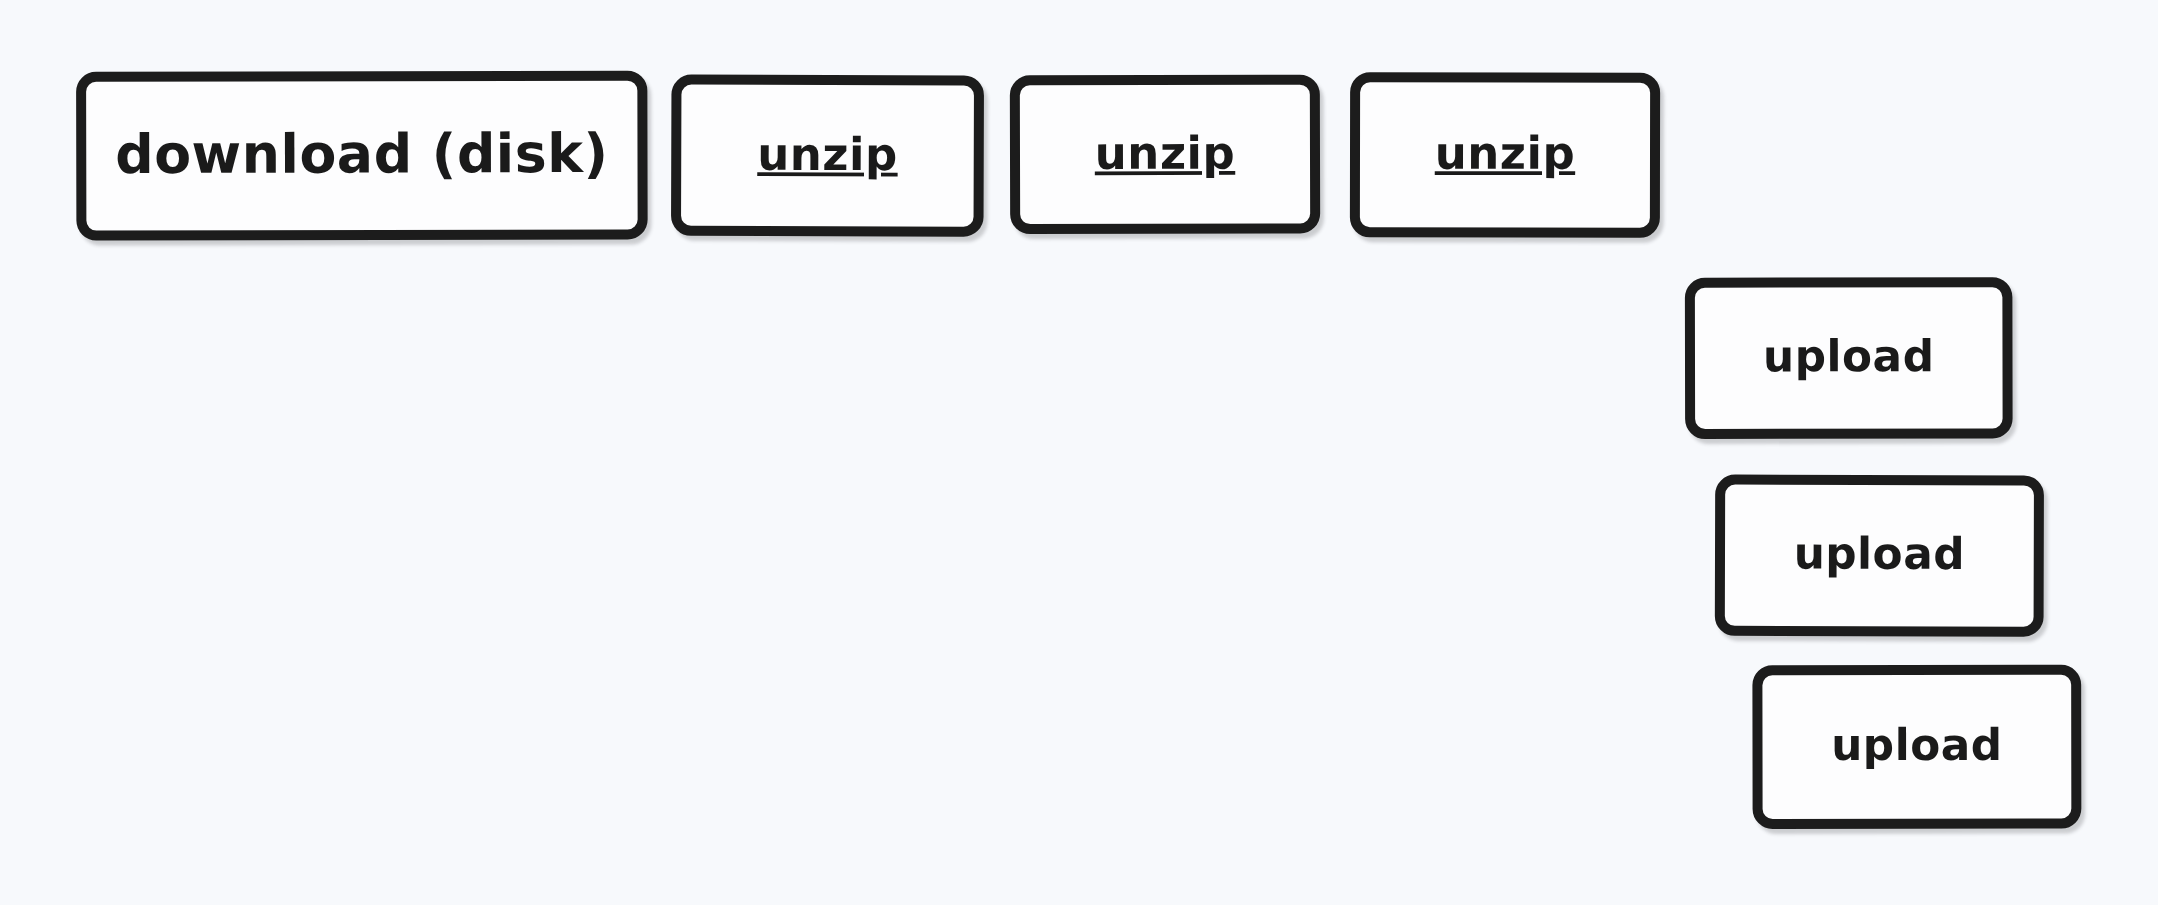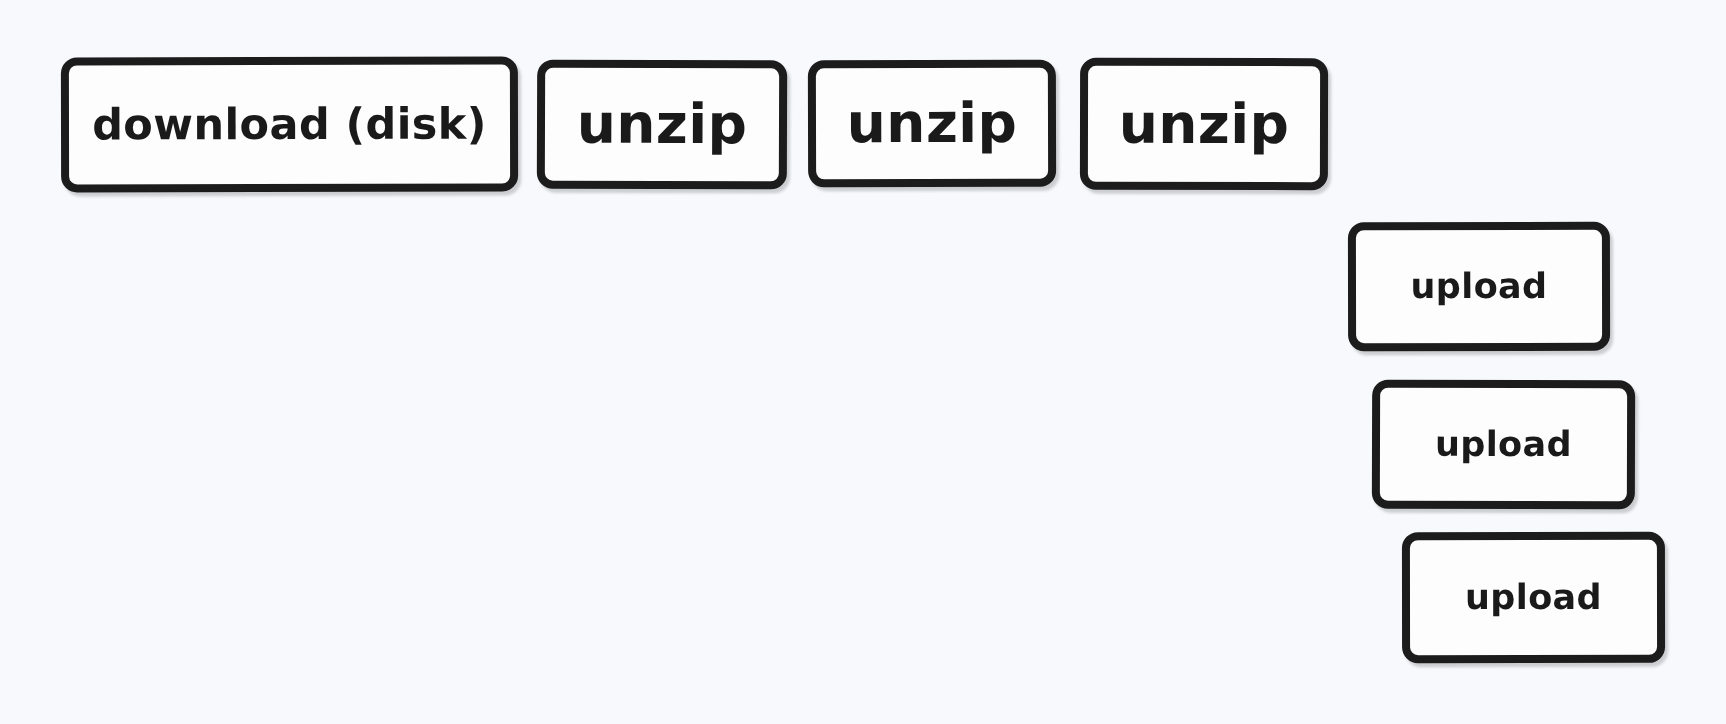--- a/index.html
+++ b/index.html
@@ -42,21 +42,21 @@
   }
   
   .n-download-disk { left: 61px;   top: 57px;  width: 457px; height: 135px; transform: rotate(-0.12deg); }
   .n-download-disk .label { font-size: 43px; }
 
   .n-unzip-1 { left: 537px;  top: 60px;  width: 250px; height: 129px; transform: rotate(0.18deg); }
   .n-unzip-2 { left: 808px;  top: 60px;  width: 248px; height: 127px; transform: rotate(-0.15deg); }
   .n-unzip-3 { left: 1080px; top: 58px;  width: 248px; height: 132px; transform: rotate(0.1deg); }
   .n-unzip-1 .label,
   .n-unzip-2 .label,
-  .n-unzip-3 .label { font-size: 55px; }
+  .n-unzip-3 .label { font-size: 36px; text-decoration: underline; }
 
   .n-upload-1 { left: 1348px; top: 222px; width: 262px; height: 129px; transform: rotate(-0.1deg); }
   .n-upload-2 { left: 1372px; top: 380px; width: 263px; height: 129px; transform: rotate(0.15deg); }
   .n-upload-3 { left: 1402px; top: 532px; width: 263px; height: 131px; transform: rotate(-0.08deg); }
   .n-upload-1 .label,
   .n-upload-2 .label,
   .n-upload-3 .label { font-size: 35px; }
 </style>
 </head>
 <body>

